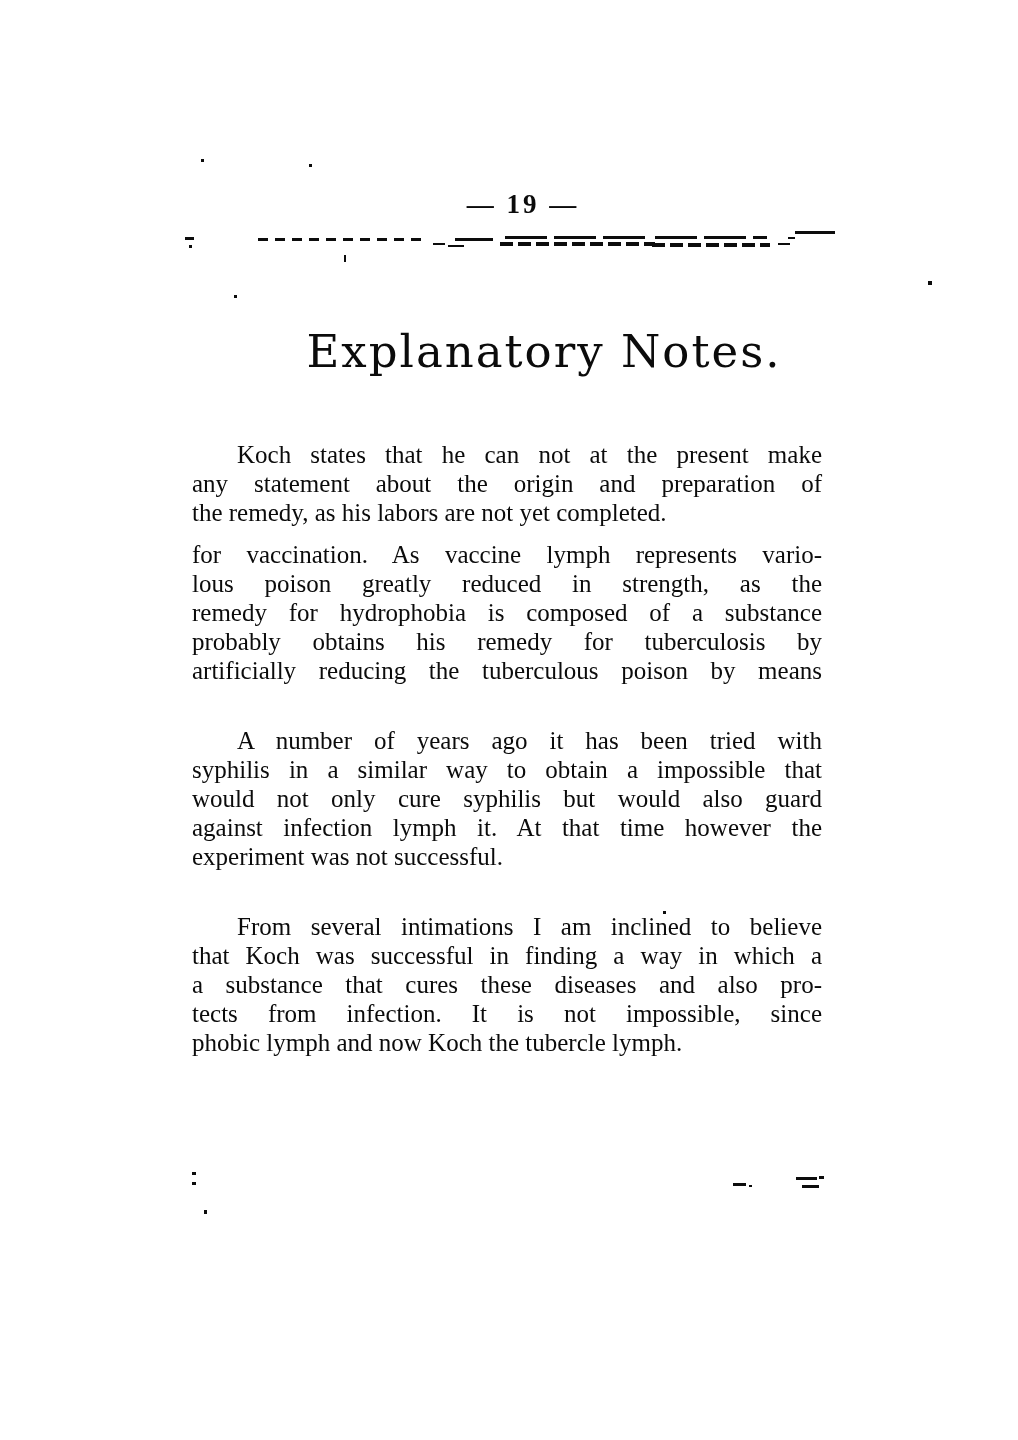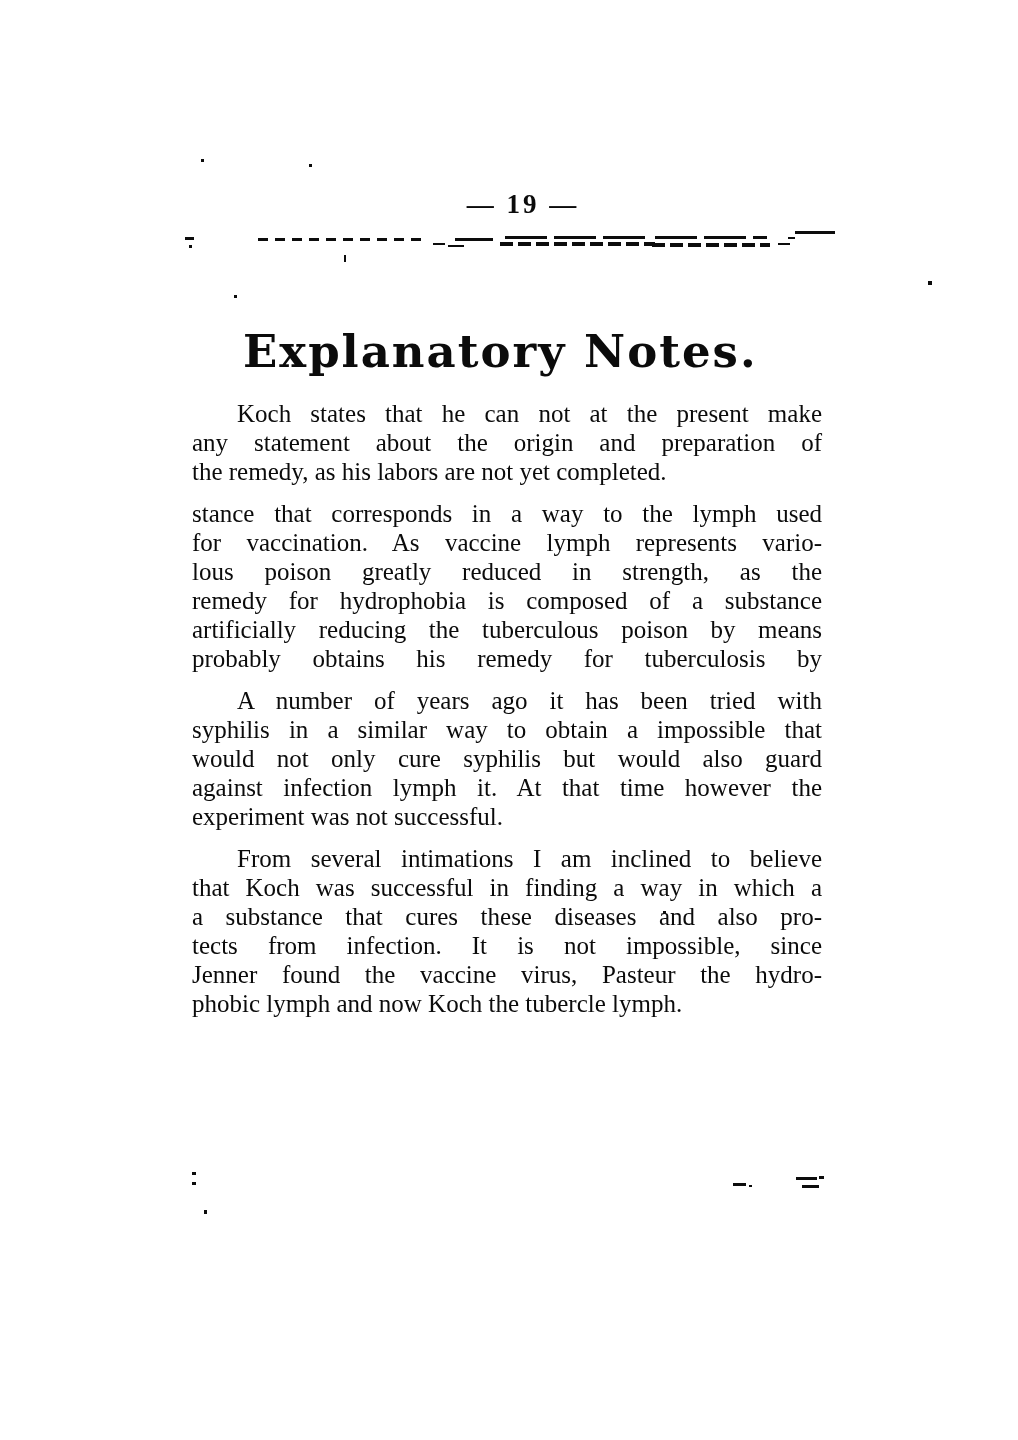--- a/index.html
+++ b/index.html
@@ -30,23 +30,23 @@
     color: #0b0b0b;
   }
   .title {
     position: absolute;
     top: 323px;
     left: 185px;
     width: 660px;
     padding-left: 58px;
     box-sizing: border-box;
     margin: 0;
-    text-align: left;
+    text-align: center;
     font-family: "DejaVu Serif", serif;
-    font-weight: 700;
+    font-weight: 400;
     font-size: 45px;
     line-height: 58px;
     letter-spacing: 2px;
     color: #0b0b0b;
   }
   .body-text {
     position: absolute;
     top: 399px;
     left: 192px;
     width: 630px;
@@ -57,21 +57,21 @@
   .para { margin: 0 0 13px 0; }
   .para:last-child { margin-bottom: 0; }
   .line {
     height: 29px;
     text-align: justify;
     text-align-last: justify;
     text-justify: inter-word;
     white-space: normal;
     overflow: visible;
   }
-  .line.first { text-indent: 45px; }
+  .line.first { text-indent: 45px; margin-top: 41px; }
   .line.last  { text-align-last: left; }
   
   .artifact {
     position: absolute;
     background: #0c0c0c;
   }
   .dashes-wide {
     background: repeating-linear-gradient(90deg, #0c0c0c 0 10px, transparent 10px 17px);
   }
   .dashes-dense {
@@ -138,40 +138,38 @@
 
   <h1 class="title">Explanatory Notes.</h1>
 
   <div class="body-text" id="paragraph-container">
       <div class="para">
         <div class="line first">Koch states that he can not at the present make</div>
         <div class="line">any statement about the origin and preparation of</div>
         <div class="line last">the remedy, as his labors are not yet completed.</div>
       </div>
       <div class="para">
-        <div class="line">stance that corresponds in a way to the lymph used</div>
         <div class="line">for vaccination. As vaccine lymph represents vario-</div>
         <div class="line">lous poison greatly reduced in strength, as the</div>
         <div class="line">remedy for hydrophobia is composed of a substance</div>
+        <div class="line">probably obtains his remedy for tuberculosis by</div>
         <div class="line">artificially reducing the tuberculous poison by means</div>
-        <div class="line">probably obtains his remedy for tuberculosis by</div>
       </div>
       <div class="para">
         <div class="line first">A number of years ago it has been tried with</div>
         <div class="line">syphilis in a similar way to obtain a impossible that</div>
         <div class="line">would not only cure syphilis but would also guard</div>
         <div class="line">against infection lymph it. At that time however the</div>
         <div class="line last">experiment was not successful.</div>
       </div>
       <div class="para">
         <div class="line first">From several intimations I am inclined to believe</div>
         <div class="line">that Koch was successful in finding a way in which a</div>
         <div class="line">a substance that cures these diseases and also pro-</div>
         <div class="line">tects from infection. It is not impossible, since</div>
-        <div class="line">Jenner found the vaccine virus, Pasteur the hydro-</div>
         <div class="line last">phobic lymph and now Koch the tubercle lymph.</div>
       </div>
     </div>
 
   <span class="artifact sf"></span>
   <span class="artifact g1"></span>
   <span class="artifact g2"></span>
   <span class="artifact h1"></span>
   <span class="artifact h2"></span>
   <span class="artifact i1"></span>

